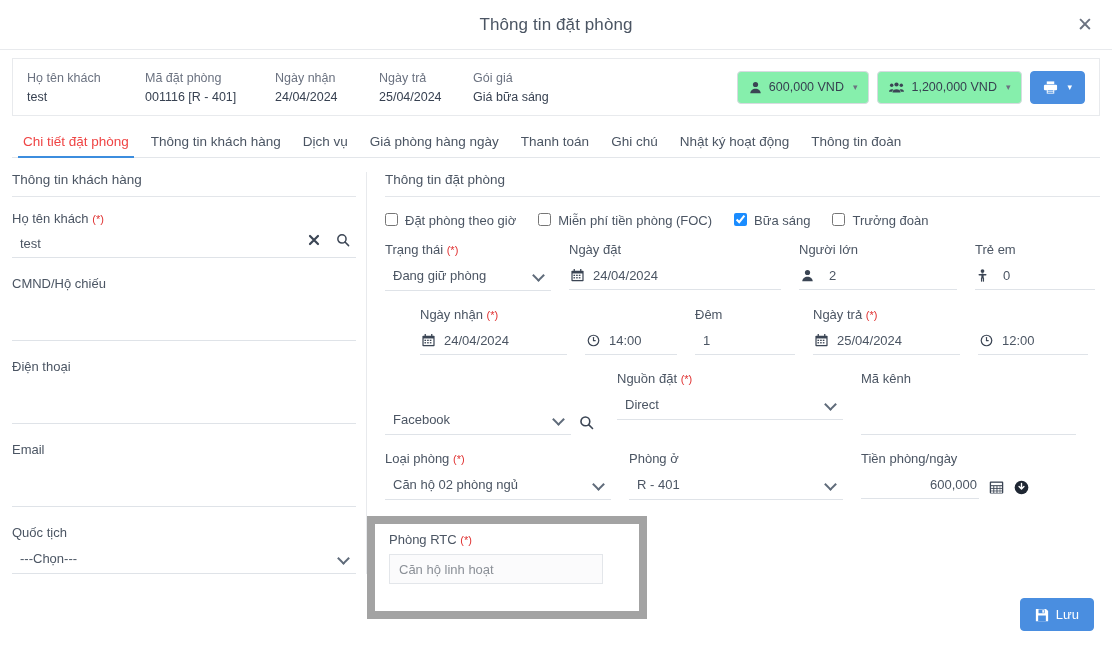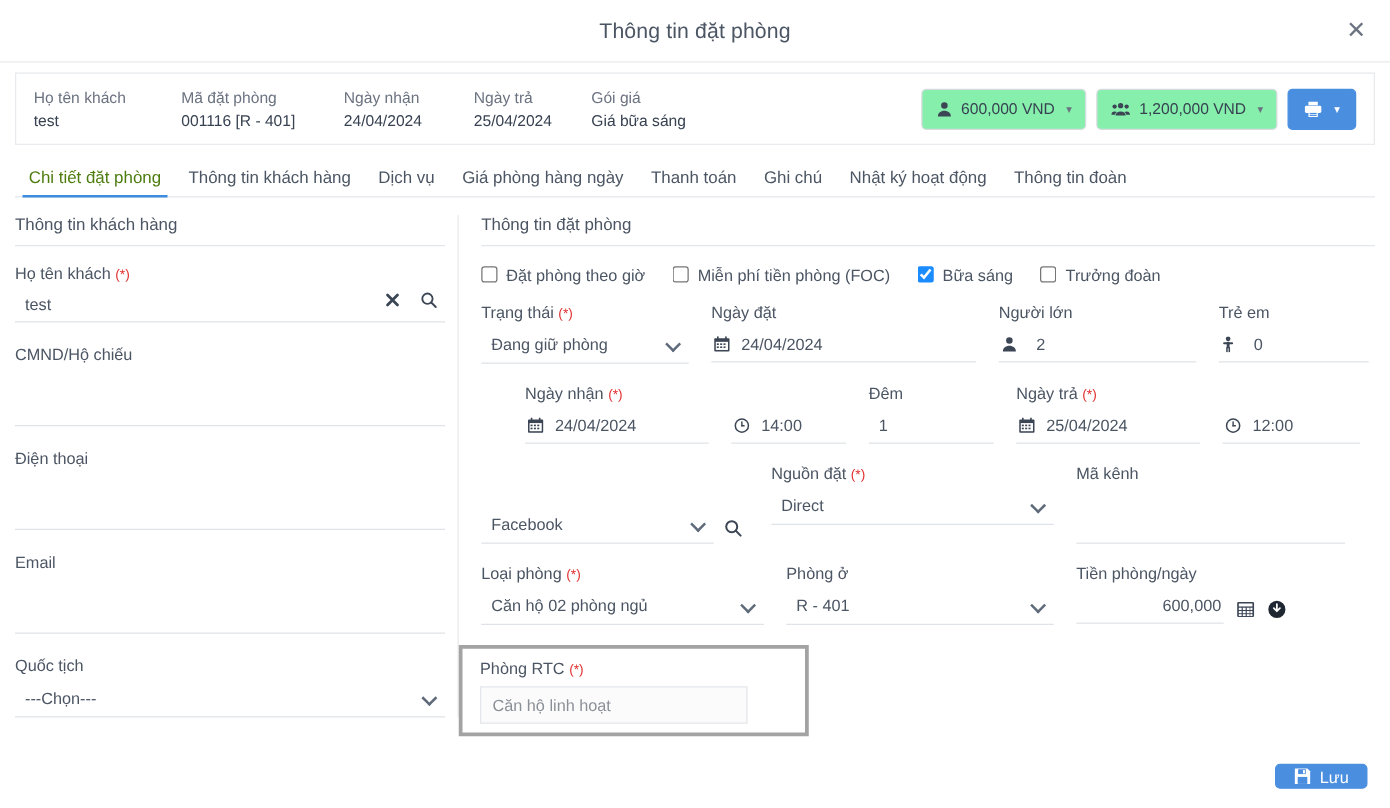--- a/index.html
+++ b/index.html
@@ -66,21 +66,21 @@
     margin: 10px 12px 0 12px;
     border-bottom: 1px solid #e3e6ea;
     display:flex; align-items:flex-end; gap: 0;
     height: 32px;
   }
   .tab {
     font-size: 13.5px; color:#4b5563; padding: 0 11px 8px 11px;
     cursor:pointer; white-space:nowrap; position:relative; background:none;border:none;
     font-family: "Liberation Sans", sans-serif;
   }
-  .tab.active { color:#4d7c0f; }
+  .tab.active { color:#ef4444; }
   .tab.active::after {
     content:""; position:absolute; left:6px; right:6px; bottom:-1px; height:2px; background:#3c8dde;
   }
 
   
   .body { display:flex; padding: 14px 12px 0 12px; }
   .col-left  { width: 355px; padding-right: 10px; border-right: 1px solid #e8eaed; }
   .col-right { flex:1; padding-left: 18px; position:relative; }
 
   .section-title { font-size: 13.5px; color:#4b5563; padding-bottom: 9px; border-bottom:1px solid #e3e6ea; }
@@ -130,38 +130,38 @@
   .mini-input .glyph { color:#3b4554; display:inline-flex; align-items:center; }
   .mini-input .val { font-size: 13px; color:#4b5563; }
   .mini-input .val.right { margin-left:auto; text-align:right; }
   .mini-input .val.pad { padding-left: 6px; }
 
   .money-row { display:flex; align-items:flex-end; gap: 10px; }
 
   
   .rtc-box {
     position:absolute;
-    left: 0px; top: 344px; width: 280px; height: 73px;
-    border: 3px solid #a3a3a3; background:#fff;
+    left: 0px; top: 344px; width: 280px; height: 103px;
+    border: 8px solid #a3a3a3; background:#fff;
     padding: 8px 0 0 14px;
   }
   .rtc-label { font-size: 13px; color:#4b5563; }
   .rtc-input {
     margin-top: 7px; width: 214px; height: 30px;
     border: 1px solid #e3e6ea; background:#fbfbfc;
     font-size: 13px; color:#6b7280; padding: 0 9px; outline:none;
     font-family: "Liberation Sans", sans-serif;
   }
   .rtc-input::placeholder { color:#8b9097; }
 
   
   .save-btn {
     position:absolute; right: 18px; bottom: 15px;
     display:flex; align-items:center; gap:7px;
-    height: 20px; padding: 0 14px; border-radius:4px;
+    height: 33px; padding: 0 14px; border-radius:4px;
     background:#4a8ee0; border:1px solid #4a8ee0; color:#fff; font-size: 13px;
     cursor:pointer; font-family: "Liberation Sans", sans-serif;
   }
   svg { display:block; }
 </style>
 </head>
 <body>
 
 <div class="modal">
 

